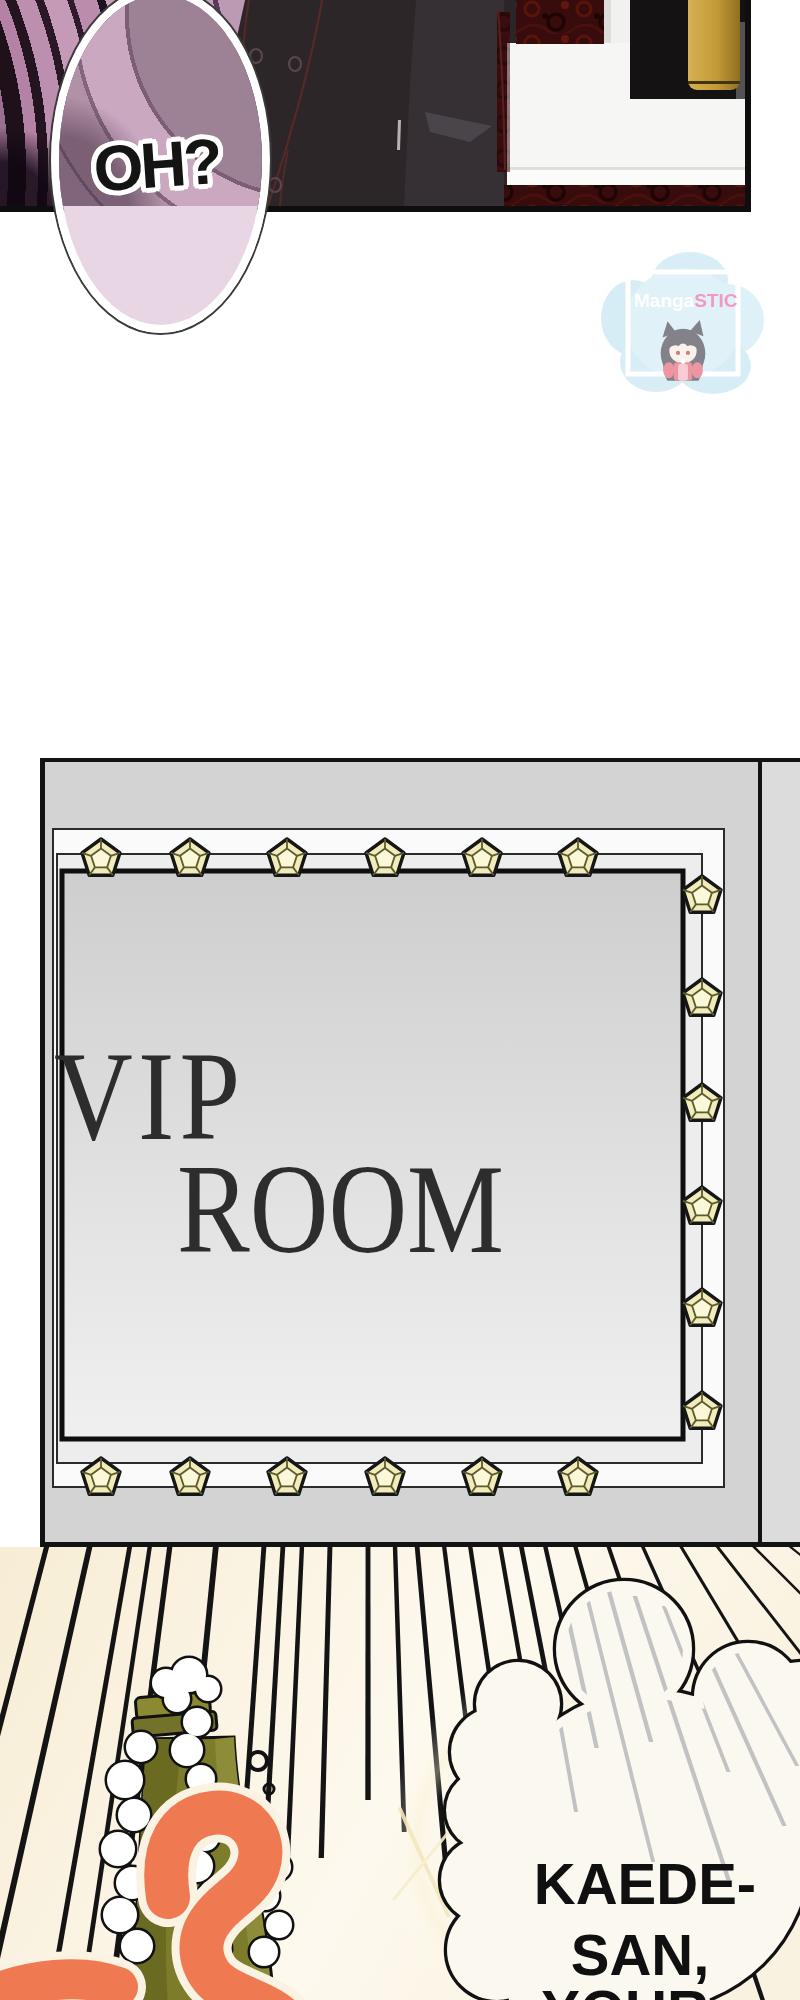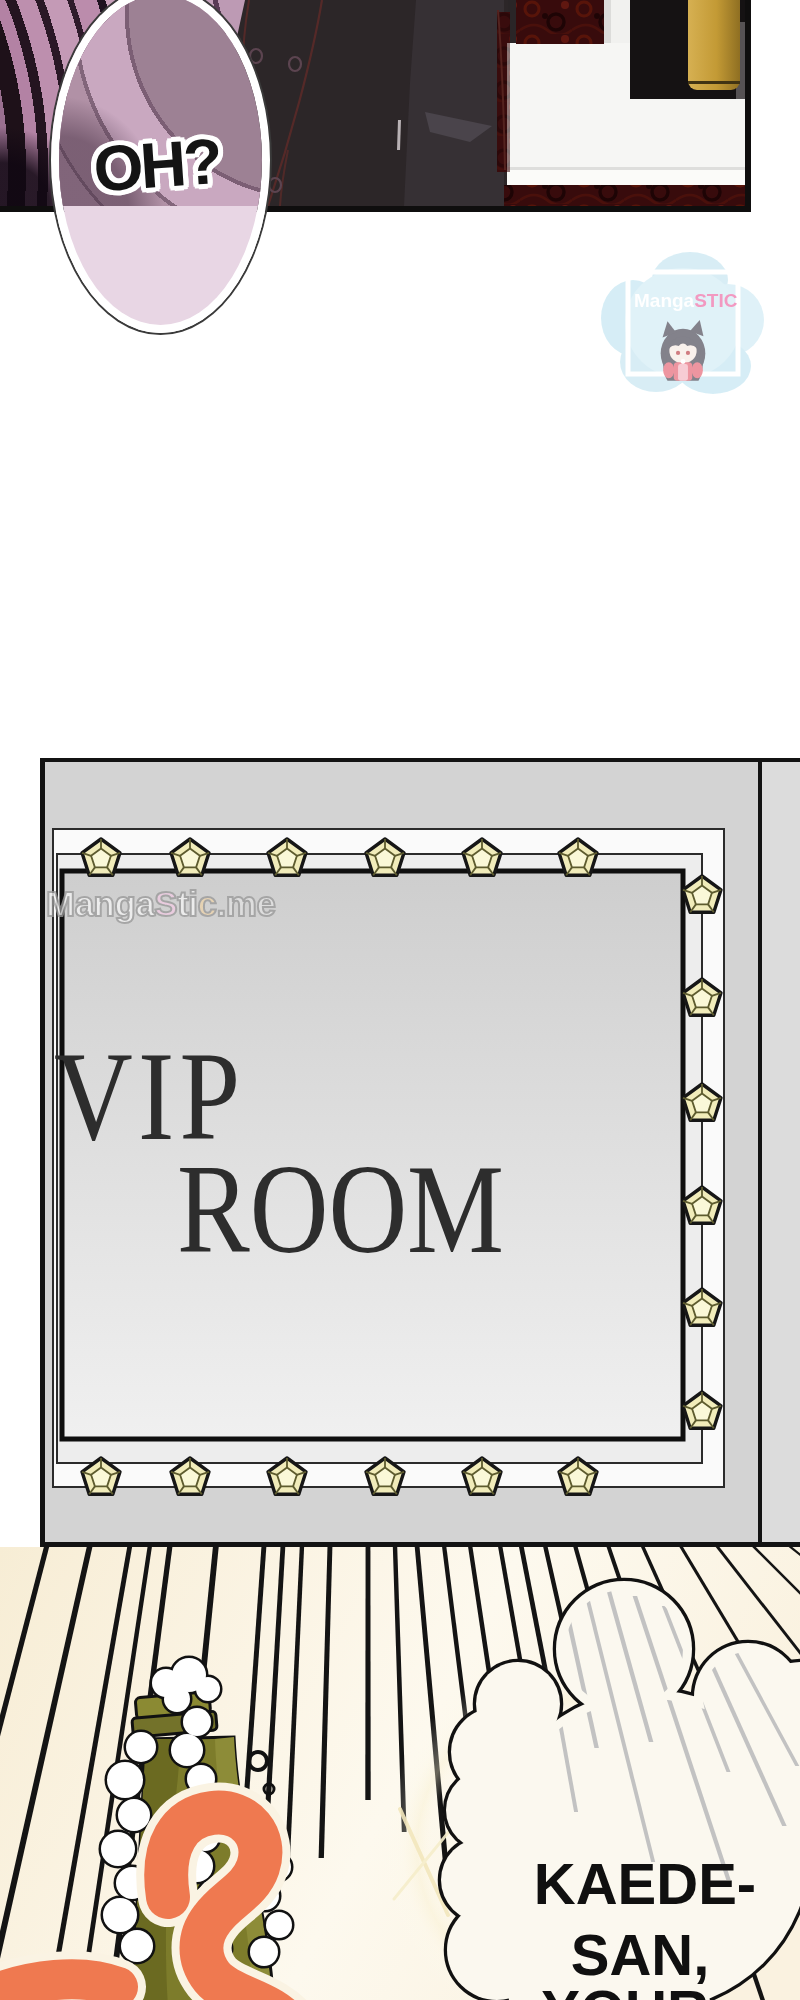--- a/index.html
+++ b/index.html
@@ -245,21 +245,20 @@
       <line x1="418.0" y1="709.8" x2="427.1" y2="712.8" stroke="#5d5b2e" stroke-width="1.8"></line>
       <polygon points="437.0,705.6 446.9,712.8 443.1,724.4 430.9,724.4 427.1,712.8" fill="#faf8d8" stroke="#5d5b2e" stroke-width="1.8" stroke-linejoin="round"></polygon>
       <polygon points="533.0,696.0 552.0,709.8 544.8,732.2 521.2,732.2 514.0,709.8" fill="#f1ecba" stroke="#161616" stroke-width="3.4" stroke-linejoin="round"></polygon>
       <line x1="533.0" y1="696.0" x2="533.0" y2="705.6" stroke="#5d5b2e" stroke-width="1.8"></line>
       <line x1="552.0" y1="709.8" x2="542.9" y2="712.8" stroke="#5d5b2e" stroke-width="1.8"></line>
       <line x1="544.8" y1="732.2" x2="539.1" y2="724.4" stroke="#5d5b2e" stroke-width="1.8"></line>
       <line x1="521.2" y1="732.2" x2="526.9" y2="724.4" stroke="#5d5b2e" stroke-width="1.8"></line>
       <line x1="514.0" y1="709.8" x2="523.1" y2="712.8" stroke="#5d5b2e" stroke-width="1.8"></line>
       <polygon points="533.0,705.6 542.9,712.8 539.1,724.4 526.9,724.4 523.1,712.8" fill="#faf8d8" stroke="#5d5b2e" stroke-width="1.8" stroke-linejoin="round"></polygon>
   </svg>
-  <div id="wm"><span>Manga</span><span class="s">S</span><span>ti</span><span class="c">c</span><span class="me">.me</span></div>
   <div class="serif" id="vtxt" style="letter-spacing:6px">VIP</div>
   <div class="serif" id="rtxt">ROOM</div>
   <div id="vline"></div>
   <div id="rzone"></div>
 </div>
 
 <svg class="abs" id="bottom" viewBox="0 0 800 453">
   <defs>
     <linearGradient id="bgg" x1="0" y1="0" x2="1" y2="0.3">
       <stop offset="0" stop-color="#f7edd5"></stop>

